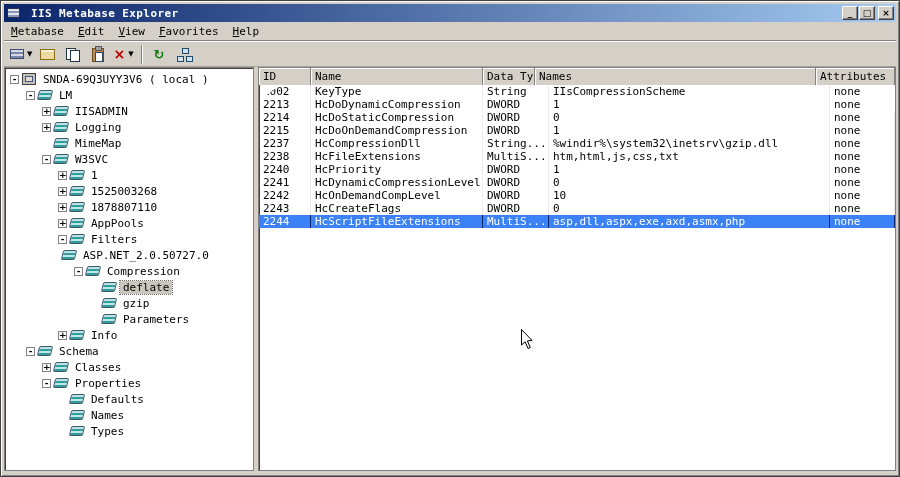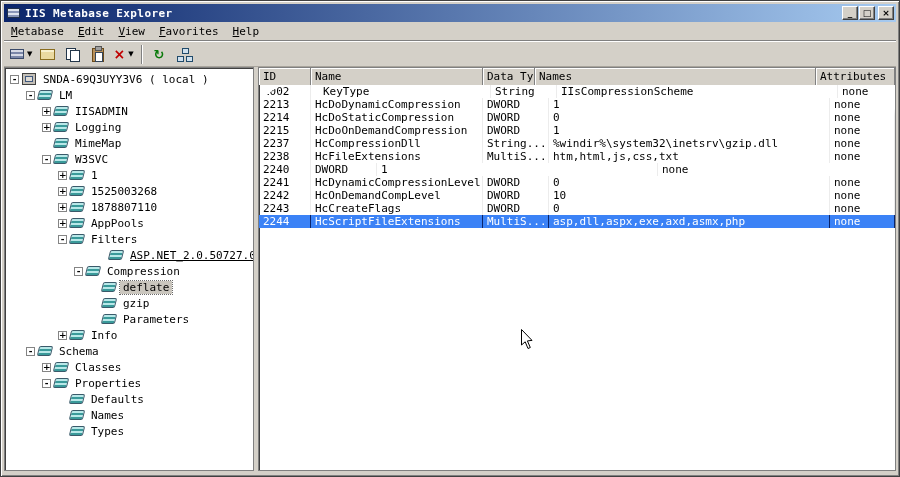--- a/index.html
+++ b/index.html
@@ -7,21 +7,21 @@
   .window{position:absolute;inset:0;background:#d4d0c8;border:1px solid #404040;
     box-shadow:inset 1px 1px 0 #ffffff, inset -1px -1px 0 #808080;
     font-family:"DejaVu Sans Mono",monospace;font-size:11px;color:#000;}
   
   .titlebar{position:absolute;left:3px;top:3px;right:3px;height:18px;
     background:linear-gradient(to right,#0a246a,#a6caf0);
     display:flex;align-items:center;padding:0 2px;}
   .app-icon{width:13px;height:10px;flex:none;margin-left:1px;
     background:repeating-linear-gradient(to bottom,#dfe4ee 0 2px,#8a96b8 2px 4px);
     border:1px solid #20304a;}
-  .title-text{color:#fff;font-weight:bold;margin-left:5px;flex:1;letter-spacing:.4px;
+  .title-text{color:#fff;font-weight:bold;margin-left:11px;flex:1;letter-spacing:.4px;
     white-space:nowrap;overflow:hidden;}
   .win-btn{width:16px;height:14px;background:#d4d0c8;border:1px solid;
     border-color:#ffffff #404040 #404040 #ffffff;box-shadow:inset -1px -1px 0 #808080;
     display:flex;align-items:center;justify-content:center;
     font:bold 9px/9px "DejaVu Sans",sans-serif;margin-left:1px;flex:none;}
   .win-btn.close{margin-left:3px;}
   
   .menubar{position:absolute;left:3px;top:21px;right:3px;height:19px;
     display:flex;align-items:center;border-bottom:1px solid #808080;
     box-shadow:0 1px 0 #ffffff;}
@@ -180,21 +180,21 @@
           <div class="tree-row" style="padding-left: 52px;">
             <span class="expander">+</span>
             <span class="node-icon"></span>
             <span class="tree-label">AppPools</span>
           </div>
           <div class="tree-row" style="padding-left: 52px;">
             <span class="expander">-</span>
             <span class="node-icon"></span>
             <span class="tree-label">Filters</span>
           </div>
-          <div class="tree-row" style="padding-left: 91px; text-decoration: underline;">
+          <div class="tree-row" style="padding-left: 44px;">
             <span class="expander-spacer"></span>
             <span class="node-icon"></span>
             <span class="tree-label">ASP.NET_2.0.50727.0</span>
           </div>
           <div class="tree-row" style="padding-left: 68px;">
             <span class="expander">-</span>
             <span class="node-icon"></span>
             <span class="tree-label">Compression</span>
           </div>
           <div class="tree-row" style="padding-left: 84px;">
@@ -254,21 +254,21 @@
       <div class="table-header">
           <div class="th" style="width: 52px;">ID</div>
           <div class="th" style="width: 172px;">Name</div>
           <div class="th" style="width: 52px;">Data Type</div>
           <div class="th" style="width: 281px;">Names</div>
           <div class="th" style="width: 70px; flex: 1 1 0%;">Attributes</div>
         </div>
       <div class="table-body">
           <div class="tr">
             <div class="td" style="width: 52px;">1002</div>
-            <div class="td" style="width: 172px; margin-left: 8px;">KeyType</div>
+            <div class="td" style="width: 172px;">KeyType</div>
             <div class="td" style="width: 66px;">String</div>
             <div class="td" style="width: 281px;">IIsCompressionScheme</div>
             <div class="td" style="width: 70px; flex: 1 1 0%;">none</div>
           </div>
           <div class="tr">
             <div class="td" style="width: 52px;">2213</div>
             <div class="td" style="width: 172px;">HcDoDynamicCompression</div>
             <div class="td" style="width: 66px;">DWORD</div>
             <div class="td" style="width: 281px;">1</div>
             <div class="td" style="width: 70px; flex: 1 1 0%;">none</div>
@@ -296,20 +296,21 @@
           </div>
           <div class="tr">
             <div class="td" style="width: 52px;">2238</div>
             <div class="td" style="width: 172px;">HcFileExtensions</div>
             <div class="td" style="width: 66px;">MultiS...</div>
             <div class="td" style="width: 281px;">htm,html,js,css,txt</div>
             <div class="td" style="width: 70px; flex: 1 1 0%;">none</div>
           </div>
           <div class="tr">
             <div class="td" style="width: 52px;">2240</div>
+            <div class="td" style="width: 172px;">HcPriority</div>
             <div class="td" style="width: 66px;">DWORD</div>
             <div class="td" style="width: 281px;">1</div>
             <div class="td" style="width: 70px; flex: 1 1 0%;">none</div>
           </div>
           <div class="tr">
             <div class="td" style="width: 52px;">2241</div>
             <div class="td" style="width: 172px;">HcDynamicCompressionLevel</div>
             <div class="td" style="width: 66px;">DWORD</div>
             <div class="td" style="width: 281px;">0</div>
             <div class="td" style="width: 70px; flex: 1 1 0%;">none</div>

